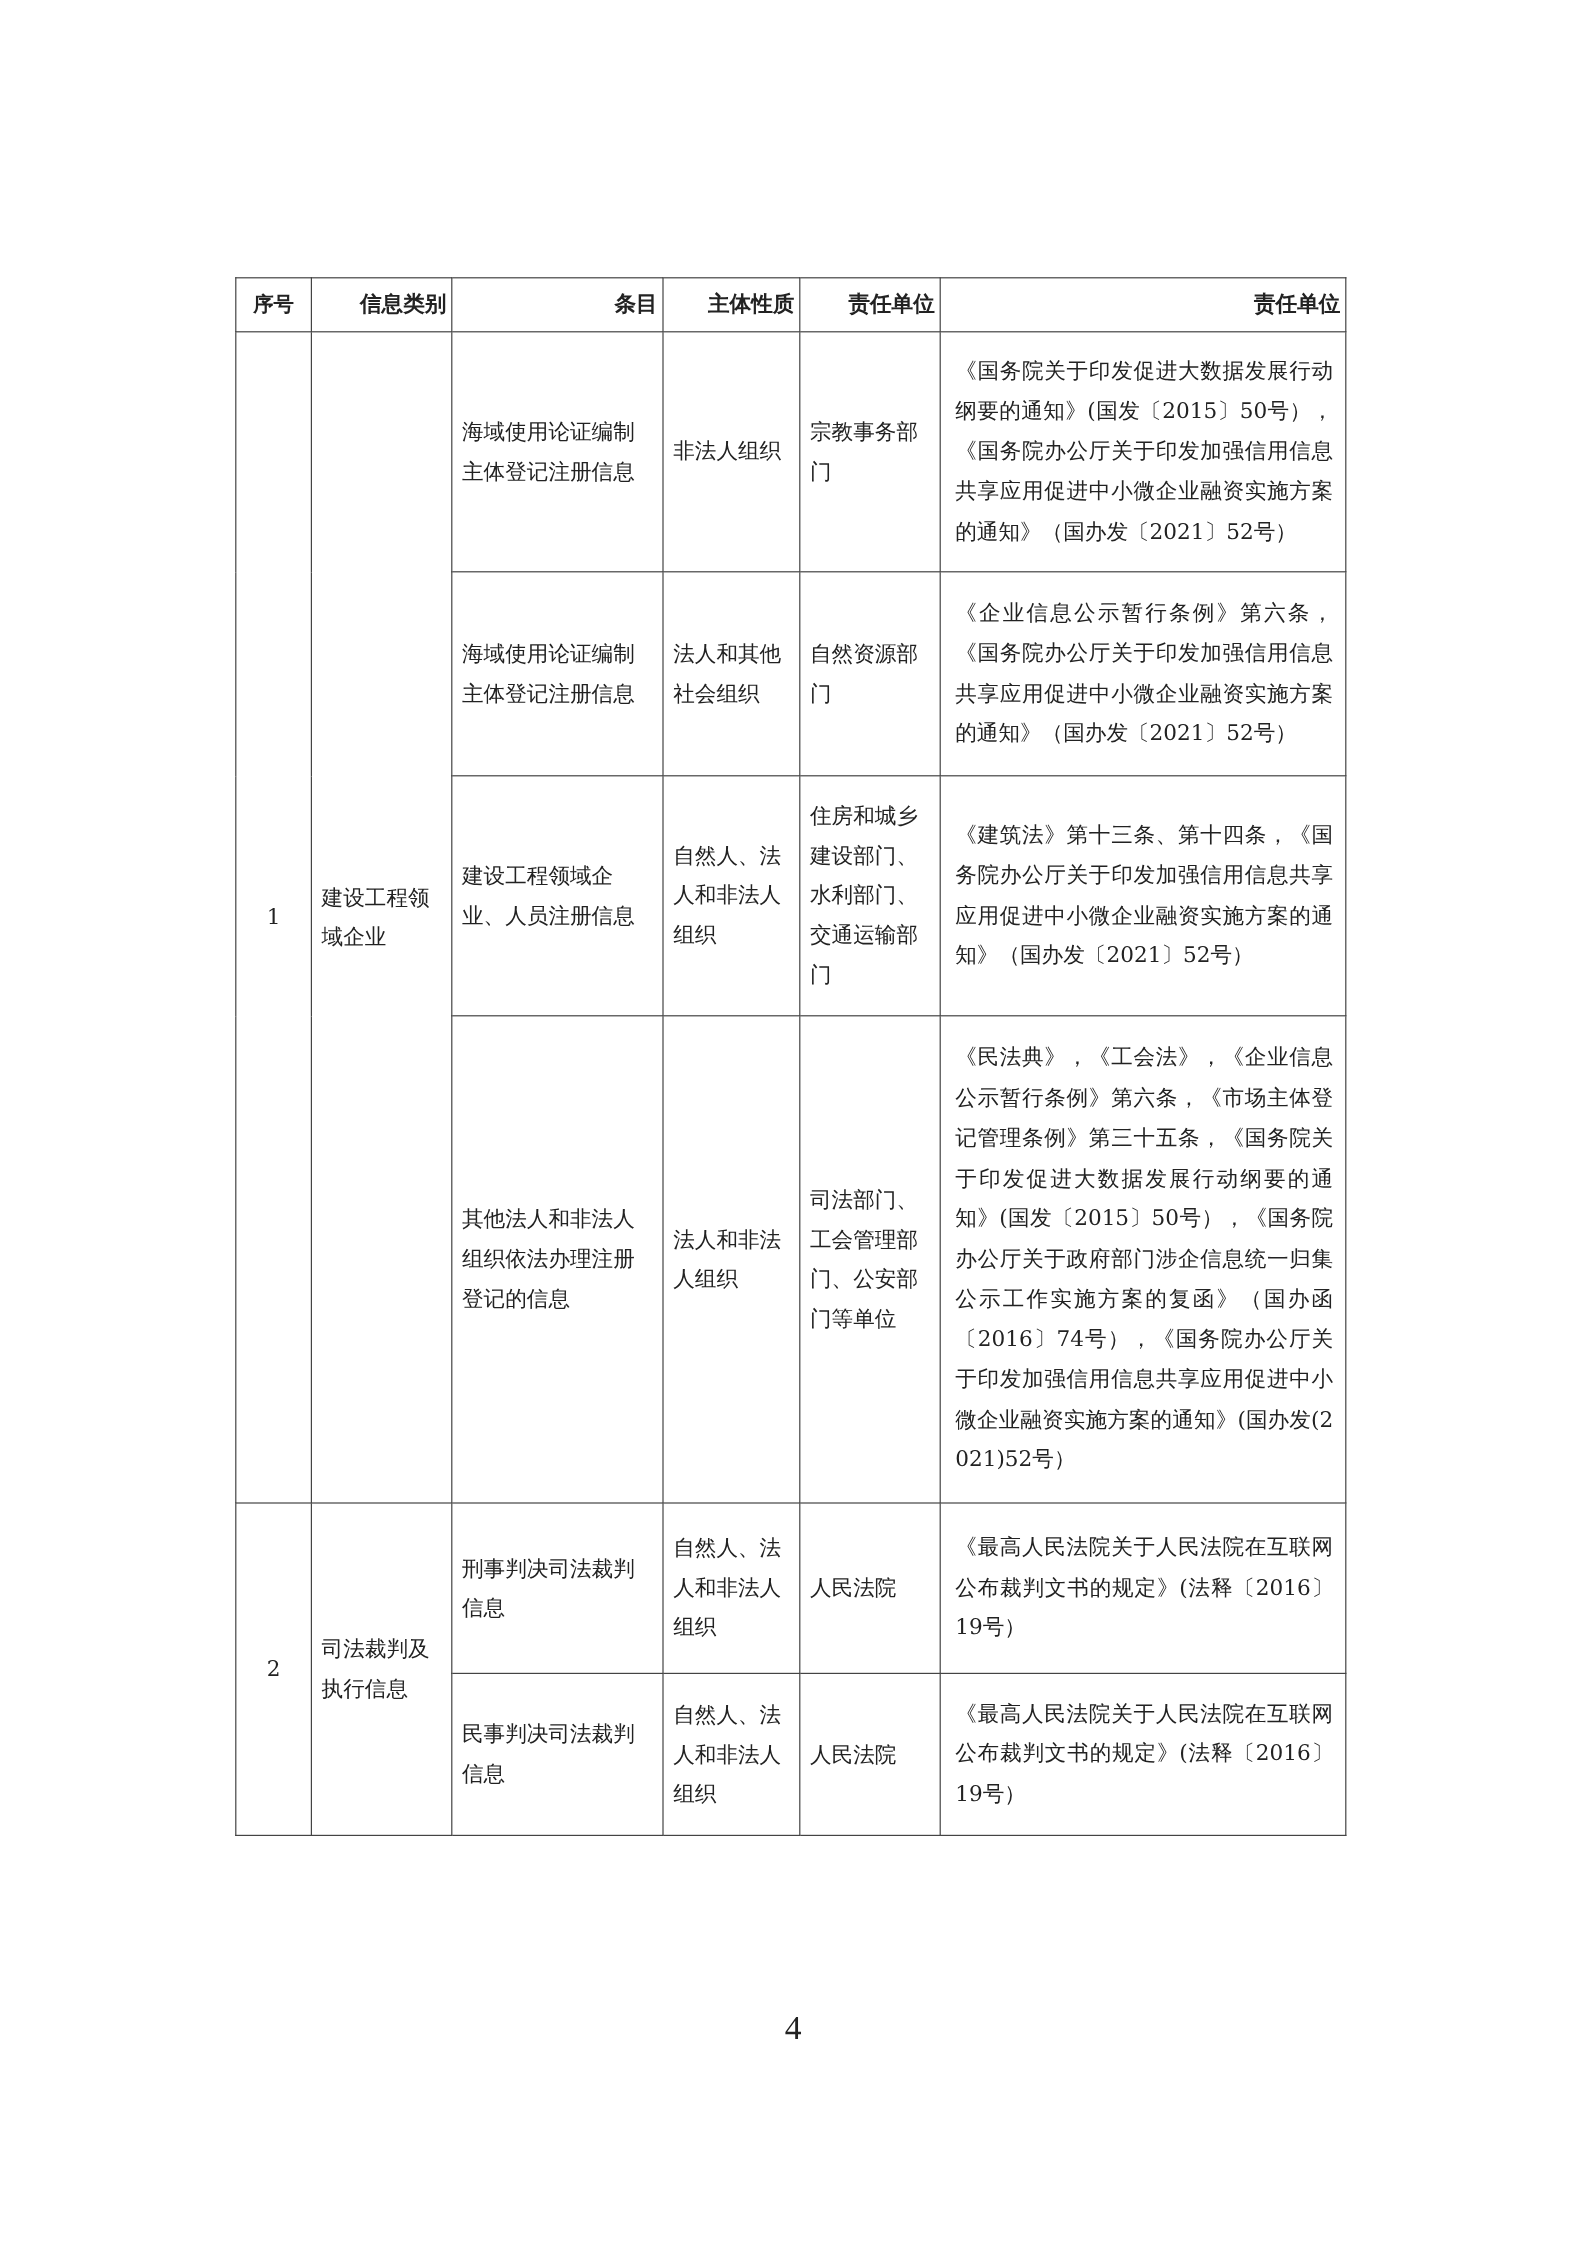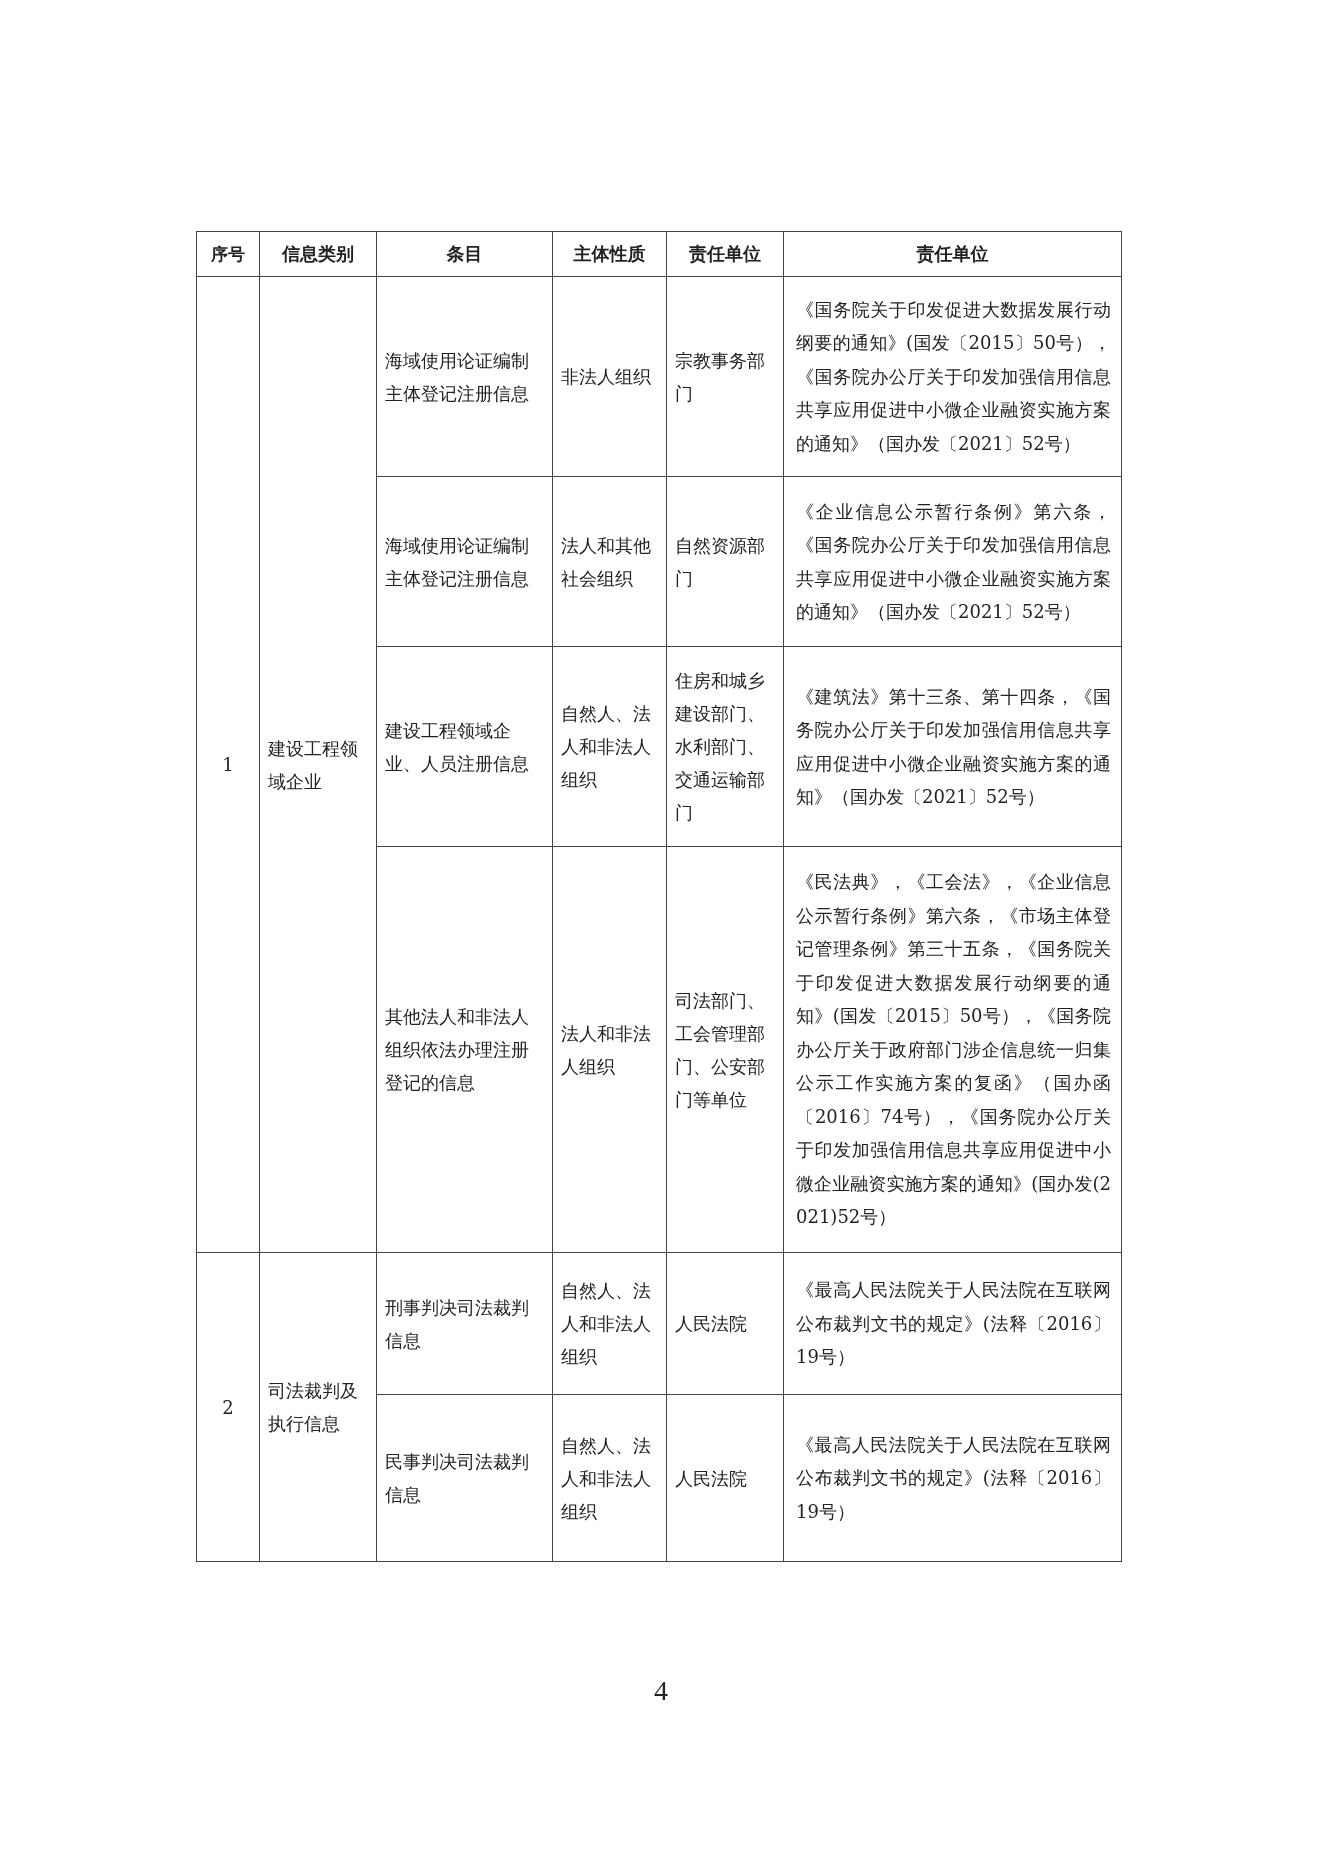--- a/index.html
+++ b/index.html
@@ -7,21 +7,21 @@
          font-family: "DejaVu Serif", "Liberation Serif", serif; color: #222; }
   table.grid {
     position: absolute; left: 196px; top: 231px; width: 925px;
     border-collapse: collapse; table-layout: fixed;
   }
   table.grid td, table.grid th {
     border: 1.6px solid #444; padding: 0 8px; vertical-align: middle;
     font-size: 18px; line-height: 33px; text-align: left; word-break: break-all;
   }
   table.grid th { font-family: "DejaVu Sans", "Liberation Sans", sans-serif; font-weight: bold;
-                  text-align: center; font-size: 18px; line-height: 20px; height: 44px; padding: 0 4px; }
+                  text-align: right; font-size: 18px; line-height: 20px; height: 44px; padding: 0 4px; }
   table.grid td.center { text-align: center; }
   table.grid td.basis { line-height: 33.5px; padding: 2px 10px 2px 12px; text-align: justify; }
   .page-num { position: absolute; top: 1675px; left: 0; width: 1322px; text-align: center;
               font-family: "Liberation Serif", serif; font-size: 28px; }
 </style>
 </head>
 <body>
 
 <table class="grid">
   <colgroup>
@@ -70,21 +70,21 @@
       <td class="basis">《民法典》，《工会法》，《企业信息公示暂行条例》第六条，《市场主体登记管理条例》第三十五条，《国务院关于印发促进大数据发展行动纲要的通知》(国发〔2015〕50号），《国务院办公厅关于政府部门涉企信息统一归集公示工作实施方案的复函》（国办函〔2016〕74号），《国务院办公厅关于印发加强信用信息共享应用促进中小微企业融资实施方案的通知》(国办发(2021)52号）</td>
     </tr>
     <tr style="height:142px">
       <td rowspan="2" class="center">2</td>
       <td rowspan="2">司法裁判及执行信息</td>
       <td>刑事判决司法裁判信息</td>
       <td>自然人、法人和非法人组织</td>
       <td>人民法院</td>
       <td class="basis">《最高人民法院关于人民法院在互联网公布裁判文书的规定》(法释〔2016〕19号）</td>
     </tr>
-    <tr style="height:167px">
+    <tr style="height:135px">
       <td>民事判决司法裁判信息</td>
       <td>自然人、法人和非法人组织</td>
       <td>人民法院</td>
       <td class="basis">《最高人民法院关于人民法院在互联网公布裁判文书的规定》(法释〔2016〕19号）</td>
     </tr>
   </tbody>
 </table>
 
 <div class="page-num">4</div>
 

